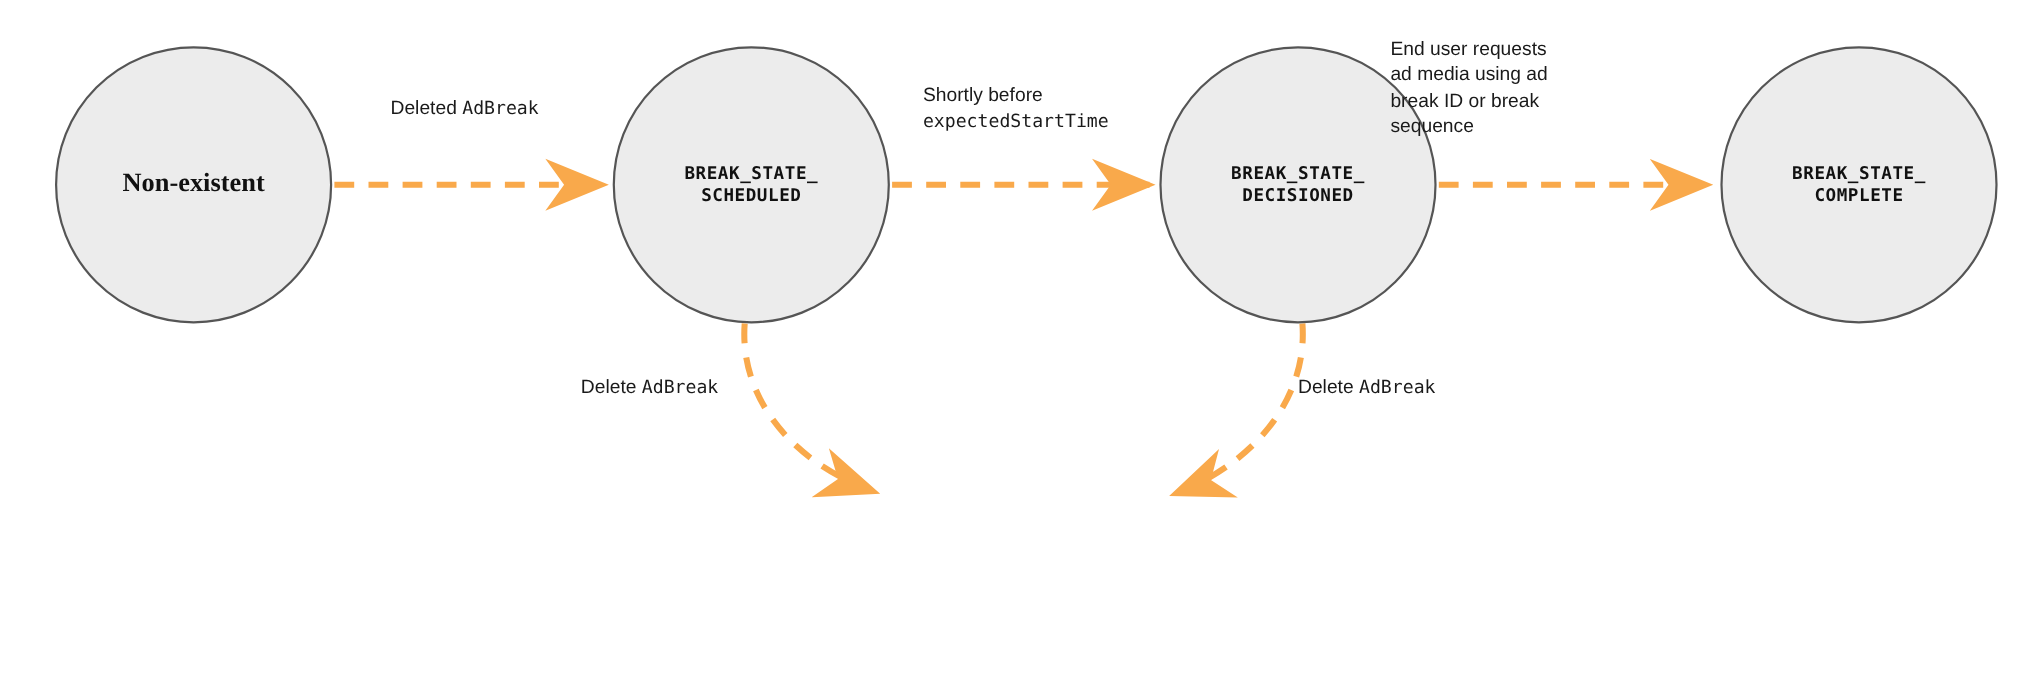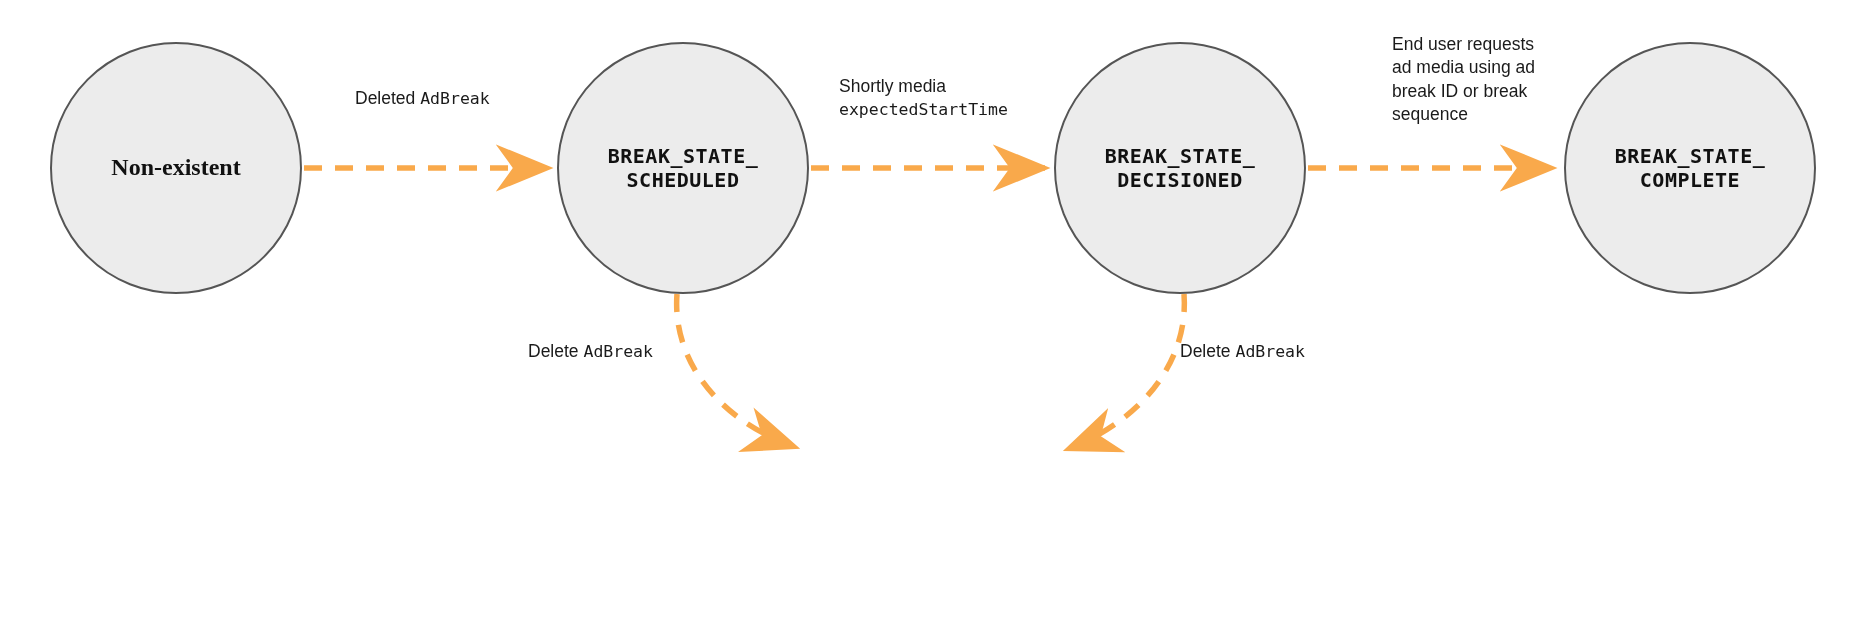--- a/index.html
+++ b/index.html
@@ -39,21 +39,21 @@
   }
   .node-label {
     line-height: 1.22;
     color: #111111;
     white-space: pre-line;
     pointer-events: none;
   }
   .label-mono {
     font-family: "DejaVu Sans Mono", "Liberation Mono", monospace;
     font-weight: bold;
-    font-size: 20px;
+    font-size: 16px;
     letter-spacing: 0.5px;
   }
   .label-sans {
     font-family: Liberation Serif, serif;
     font-weight: bold;
     font-size: 24px;
   }
   .edge-label {
     position: absolute;
     color: #1a1a1a;
@@ -112,23 +112,23 @@
   </div>
 
   <div class="node" style="left:1564px; top:42px; width:252px; height:252px;">
     <span class="node-label label-mono">BREAK_STATE_
 COMPLETE</span>
   </div>
 
 
   <div class="edge-label sans" style="left:355px; top:87px;"><span class="sans-part">Deleted </span><span class="mono-part">AdBreak</span></div>
 
-  <div class="edge-label sans" style="left:839px; top:75px;"><span class="sans-part">Shortly media</span><br><span class="mono-part">expectedStartTime</span></div>
+  <div class="edge-label sans" style="left:839px; top:75px;"><span class="sans-part">Shortly before</span><br><span class="mono-part">expectedStartTime</span></div>
 
-  <div class="edge-label sans" style="left:1392px; top:33px;"><span class="sans-part">End user requests
+  <div class="edge-label sans" style="left:1264px; top:33px;"><span class="sans-part">End user requests
 ad media using ad
 break ID or break
 sequence</span></div>
 
   <div class="edge-label sans" style="left:528px; top:340px;"><span class="sans-part">Delete </span><span class="mono-part">AdBreak</span></div>
 
   <div class="edge-label sans" style="left:1180px; top:340px;"><span class="sans-part">Delete </span><span class="mono-part">AdBreak</span></div>
 
 </div>
 

